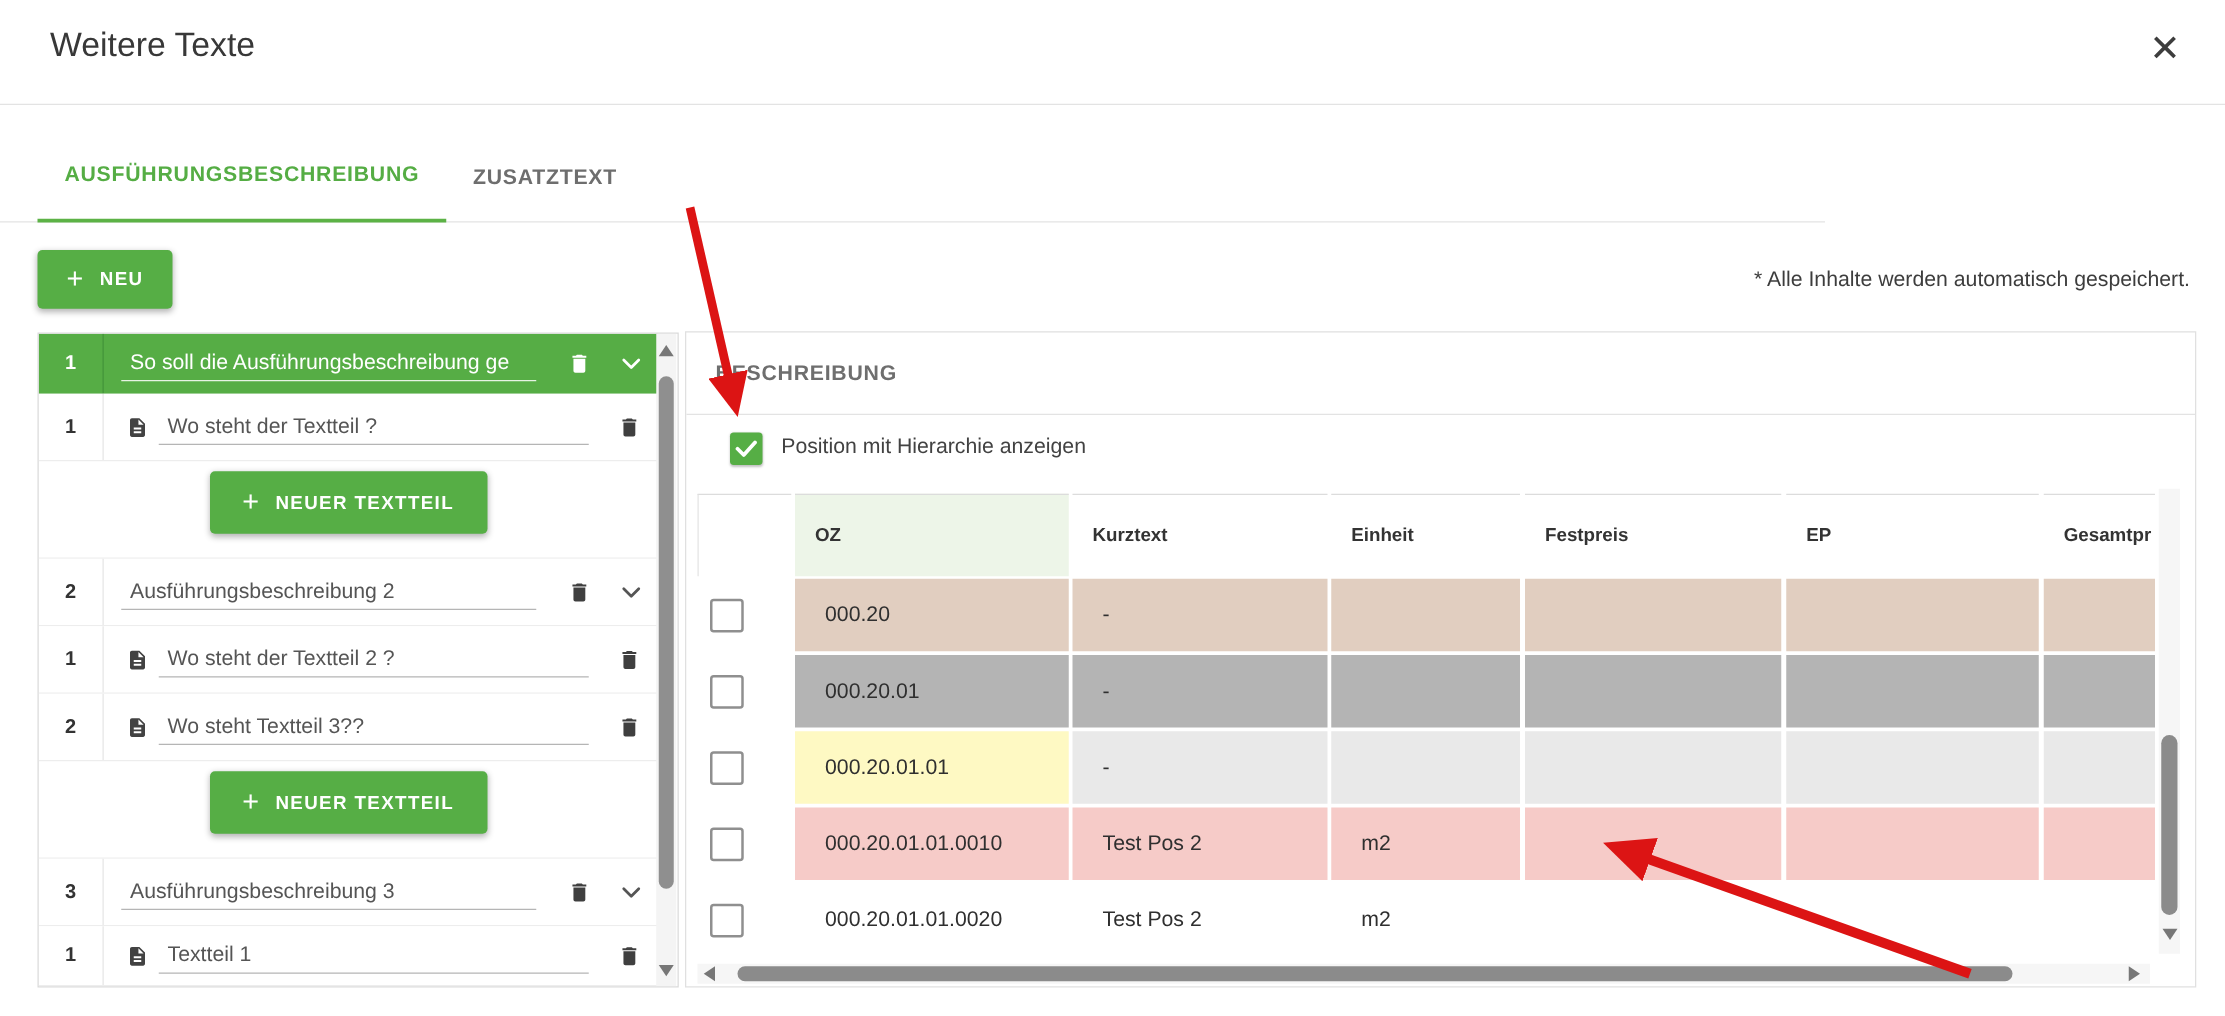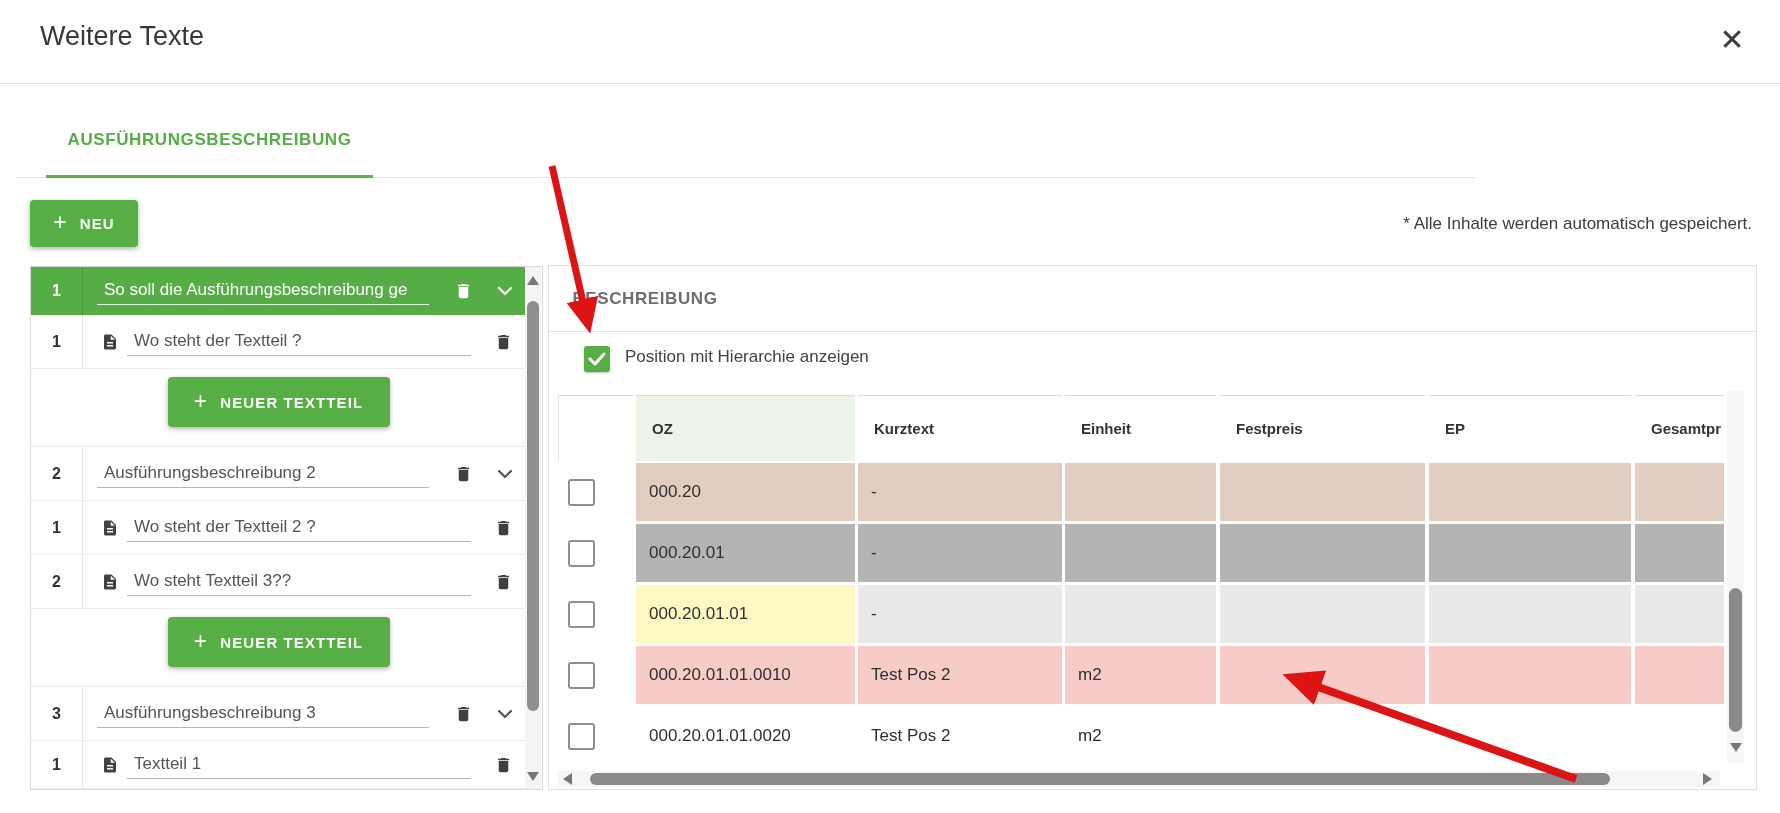--- a/index.html
+++ b/index.html
@@ -7,21 +7,21 @@
   body { font-family: "Liberation Sans", sans-serif; }
   .stage { position:relative; width:1780px; height:813px; background:#fff; overflow:hidden; }
 
   
   .dlg-title { position:absolute; left:40px; top:21px; font-size:27px; font-weight:500; color:#383838; }
   .close-btn { position:absolute; left:1712px; top:20px; width:40px; height:40px; border:none; background:transparent;
                font-size:30px; color:#3d3d3d; cursor:pointer; line-height:40px; text-align:center; }
   .hr-top { position:absolute; left:0; top:83px; width:1780px; height:1px; background:#e3e3e3; }
 
   
-  .main-tabs { position:absolute; left:16px; top:105px; width:1460px; height:73px; border-bottom:1px solid #e4e4e4; }
+  .main-tabs { position:absolute; left:0; top:105px; width:1460px; height:73px; border-bottom:1px solid #e4e4e4; }
   .mtab { position:absolute; top:0; height:73px; display:flex; align-items:center; justify-content:center;
           font-size:17px; font-weight:700; letter-spacing:.6px; color:#6e6e6e; cursor:pointer; }
   .mtab.active { color:#55ad44; border-bottom:3px solid #5cb246; }
   .mtab.m0 { left:30px;  width:327px; }
   .mtab.m1 { left:369px; width:134px; }
   .mtab.m2 { left:536px; width:136px; }
 
   
   .gbtn { background:#56ae45; color:#fff; border:none; border-radius:4px; cursor:pointer;
           box-shadow:0 2px 5px rgba(0,0,0,.3); display:flex; align-items:center; justify-content:center;
@@ -74,21 +74,21 @@
 
   .chkrow { position:absolute; left:0; top:78px; height:42px; display:flex; align-items:center; }
   .gcheck { position:absolute; left:35px; top:2px; width:26px; height:26px; border-radius:3px; background:#56ae45;
             display:flex; align-items:center; justify-content:center; cursor:pointer; box-shadow:0 1px 2px rgba(0,0,0,.25); }
   .chklabel { position:absolute; left:76px; top:3px; font-size:17px; color:#424242; white-space:nowrap; }
 
   
   .hcell { position:absolute; top:129px; height:66px; background:#fff; border-top:1px solid #dcdcdc;
            font-size:15px; font-weight:700; color:#333; display:flex; align-items:center; padding-left:16px;
            overflow:hidden; white-space:nowrap; }
-  .tcell { position:absolute; height:58px; display:flex; align-items:center; padding-left:13px;
+  .tcell { position:absolute; height:58px; display:flex; align-items:center; padding-left:24px;
            font-size:17px; color:#2f2f2f; overflow:hidden; white-space:nowrap; }
   .rowchk { width:27px; height:27px; border:2px solid #8f8f8f; border-radius:3px; background:#fff; cursor:pointer; }
 
   
   .vscroll { position:absolute; right:12px; top:125px; width:17px; height:637px; }
   .vtrack { position:absolute; left:0; top:0; width:17px; height:372px; background:#f6f6f6; }
   .vscroll .tri.up { margin-top:5px; }
   .vthumb { position:absolute; left:2px; top:197px; width:13px; height:144px; border-radius:7px; background:#8b8b8b; }
   .vscroll .tri.down { position:absolute; top:352px; left:2.5px; }
   .hscroll { position:absolute; left:9px; top:505px; width:1162px; height:16px; background:#f6f6f6; }
@@ -107,20 +107,23 @@
 <div class="stage">
 
   <div class="dlg-title">Weitere Texte</div>
   <button class="close-btn"><span>✕</span></button>
   <div class="hr-top"></div>
 
   <div class="main-tabs">
     <div class="mtab m0 active">
         <span>AUSFÜHRUNGSBESCHREIBUNG</span>
       </div>
+    <div class="mtab m1">
+        <span>ZUSATZTEXT</span>
+      </div>
   </div>
 
   <button class="gbtn new-btn">
     <span class="plus">+</span>
     <span>NEU</span>
   </button>
 
   <div class="autosave">* Alle Inhalte werden automatisch gespeichert.</div>
 
   <div class="left-list">

